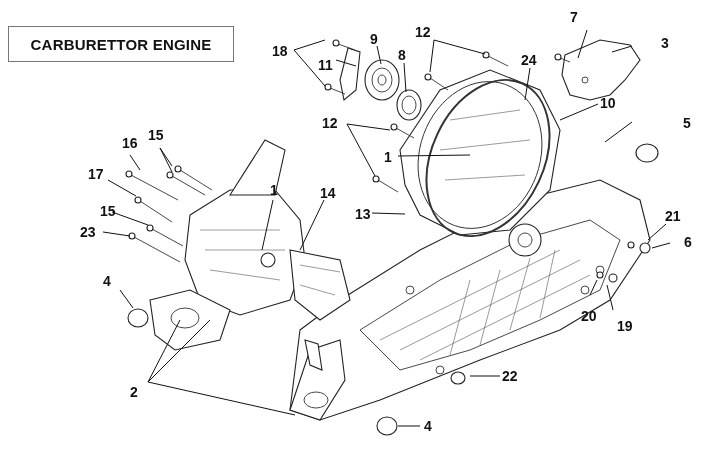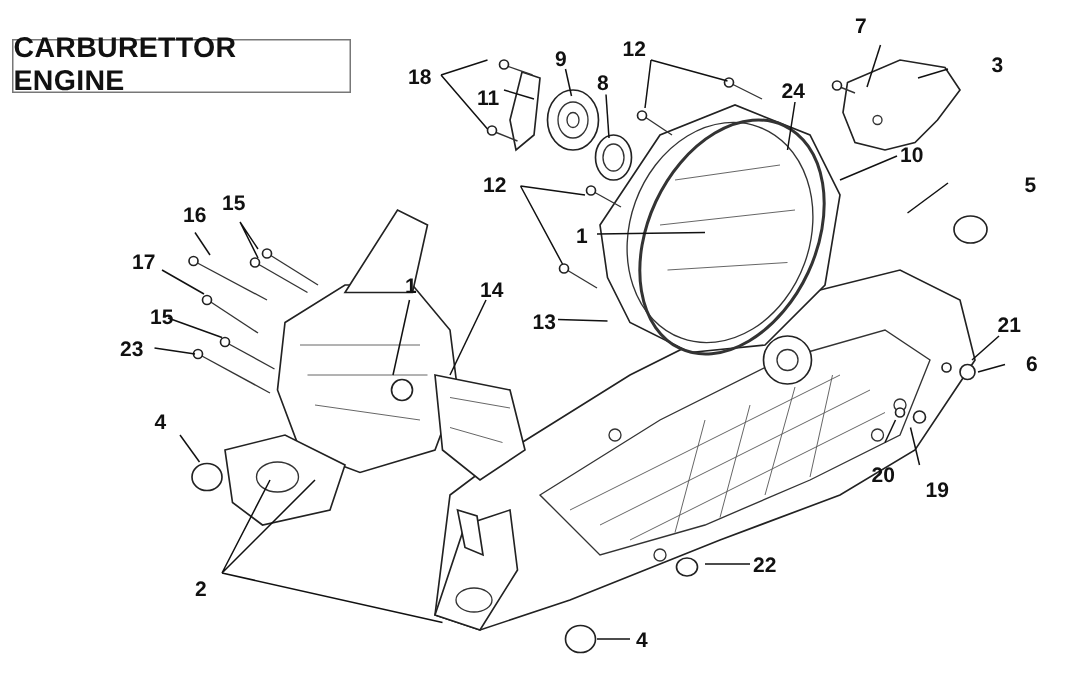--- a/index.html
+++ b/index.html
@@ -1,17 +1,17 @@
 <!DOCTYPE html>
 <html><head>
 <meta charset="utf-8">
 <style>
   html,body{margin:0;padding:0;background:#fff;}
   body{width:720px;height:452px;position:relative;overflow:hidden;font-family:"Liberation Sans",sans-serif;}
-  .title-box{position:absolute;left:8px;top:26px;width:226px;height:36px;border:1px solid #777;box-sizing:border-box;display:flex;align-items:center;justify-content:center;font-size:19px;font-weight:bold;color:#111;letter-spacing:0.2px;}
+  .title-box{position:absolute;left:8px;top:26px;width:226px;height:36px;border:1px solid #777;box-sizing:border-box;display:flex;align-items:center;justify-content:center;font-size:15px;font-weight:bold;color:#111;letter-spacing:0.2px;}
   svg{position:absolute;left:0;top:0;}
   .lbl{font-family:"Liberation Sans",sans-serif;font-weight:bold;font-size:14px;fill:#111;}
   .ln{stroke:#111;stroke-width:1;fill:none;}
   .part{stroke:#222;stroke-width:1.1;fill:#fff;}
   .part2{stroke:#333;stroke-width:0.9;fill:none;}
   .thin{stroke:#555;stroke-width:0.6;fill:none;}
 </style>
 </head>
 <body>
 

